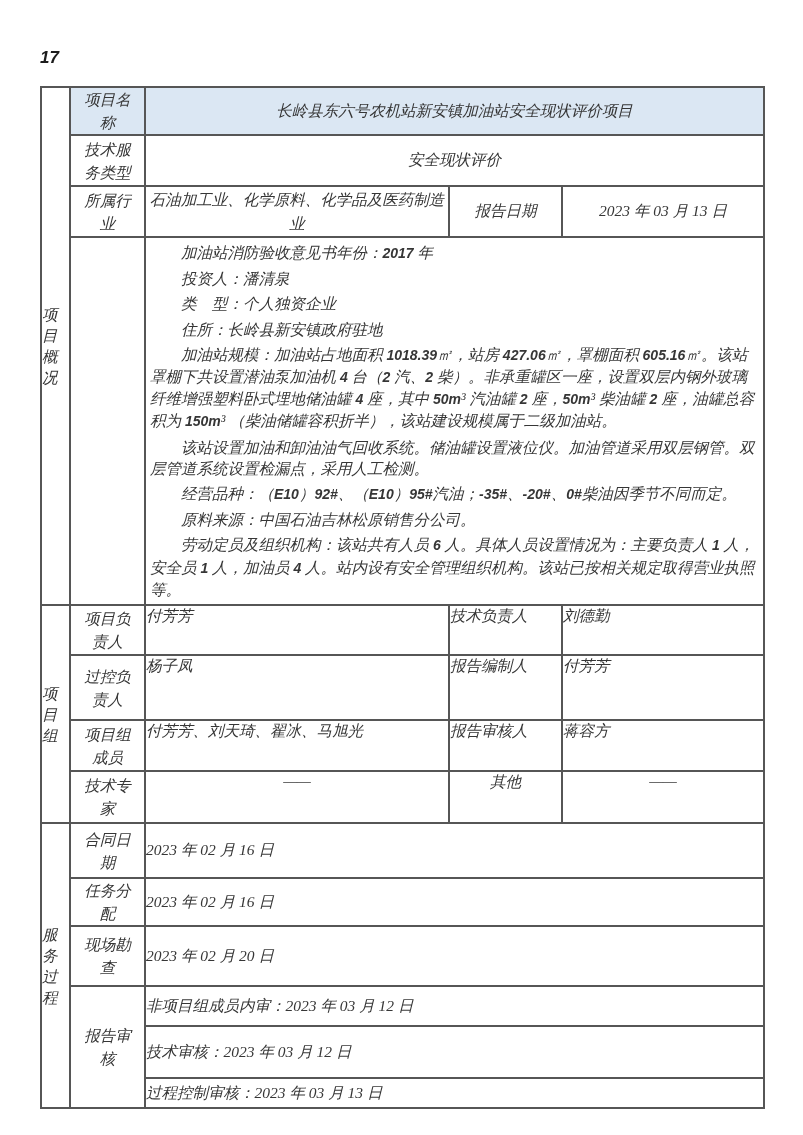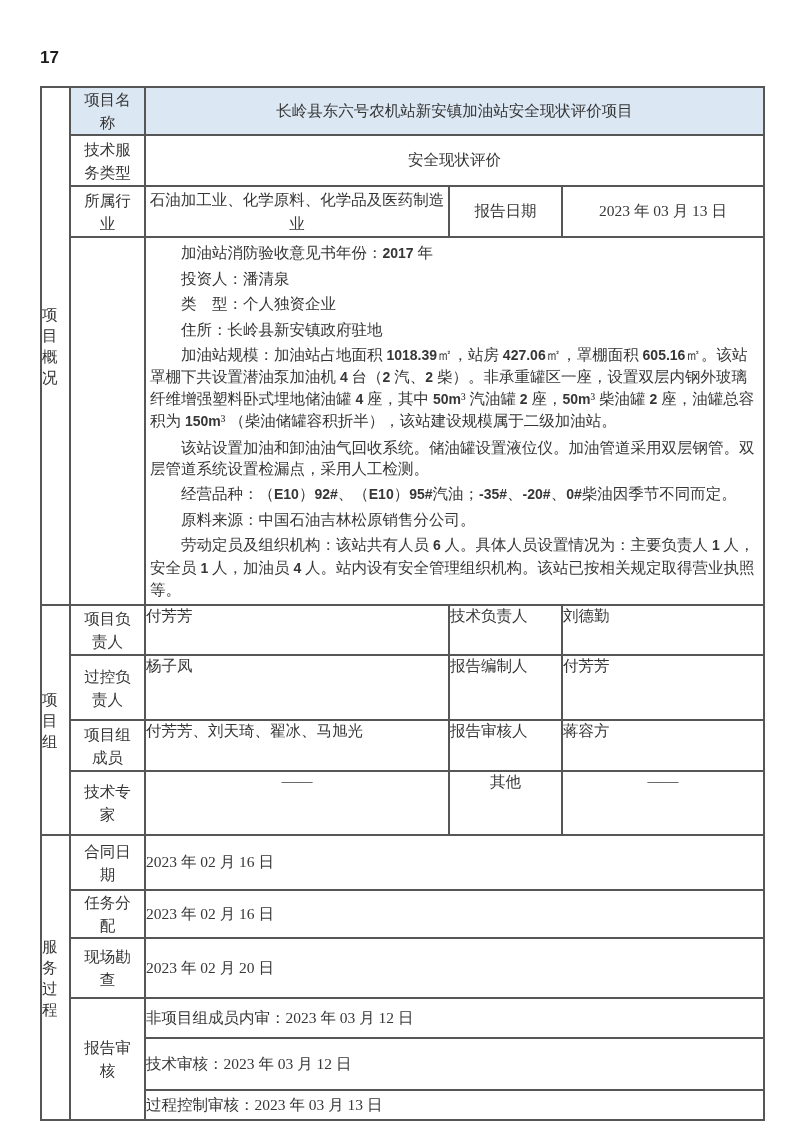--- a/index.html
+++ b/index.html
@@ -3,21 +3,21 @@
 <meta charset="utf-8">
 <style>
   html, body { margin: 0; padding: 0; }
   body {
     width: 803px; height: 1135px;
     background: #ffffff;
     font-family: "Liberation Serif", "DejaVu Serif", serif;
     color: #363636;
     position: relative;
   }
-  .page { position: absolute; inset: 0; background: #fff; overflow: hidden; }
+  .page { position: absolute; inset: 0; background: #fff; overflow: hidden; font-style: italic; }
   .page-number {
     position: absolute; left: 40px; top: 48px;
     font-family: "Liberation Sans", "DejaVu Sans", sans-serif;
     font-weight: bold; font-size: 17px; color: #1c1c1c;
   }
   table.main {
     position: absolute; left: 40px; top: 86px;
     width: 723px;
     border-collapse: collapse; table-layout: fixed;
   }
@@ -118,21 +118,21 @@
       <td class="vtl">报告编制人</td>
       <td class="vtl">付芳芳</td>
     </tr>
     <tr style="height:51px">
       <td class="rlabel">项目组
 成员</td>
       <td class="vtl">付芳芳、刘天琦、翟冰、马旭光</td>
       <td class="vtl">报告审核人</td>
       <td class="vtl">蒋容方</td>
     </tr>
-    <tr style="height:64px">
+    <tr style="height:52px">
       <td class="rlabel">技术专
 家</td>
       <td class="ctop">——</td>
       <td class="ctop">其他</td>
       <td class="ctop">——</td>
     </tr>
 
     <tr style="height:55px">
       <td rowspan="6" class="vlabel">服务过程</td>
       <td class="rlabel">合同日

